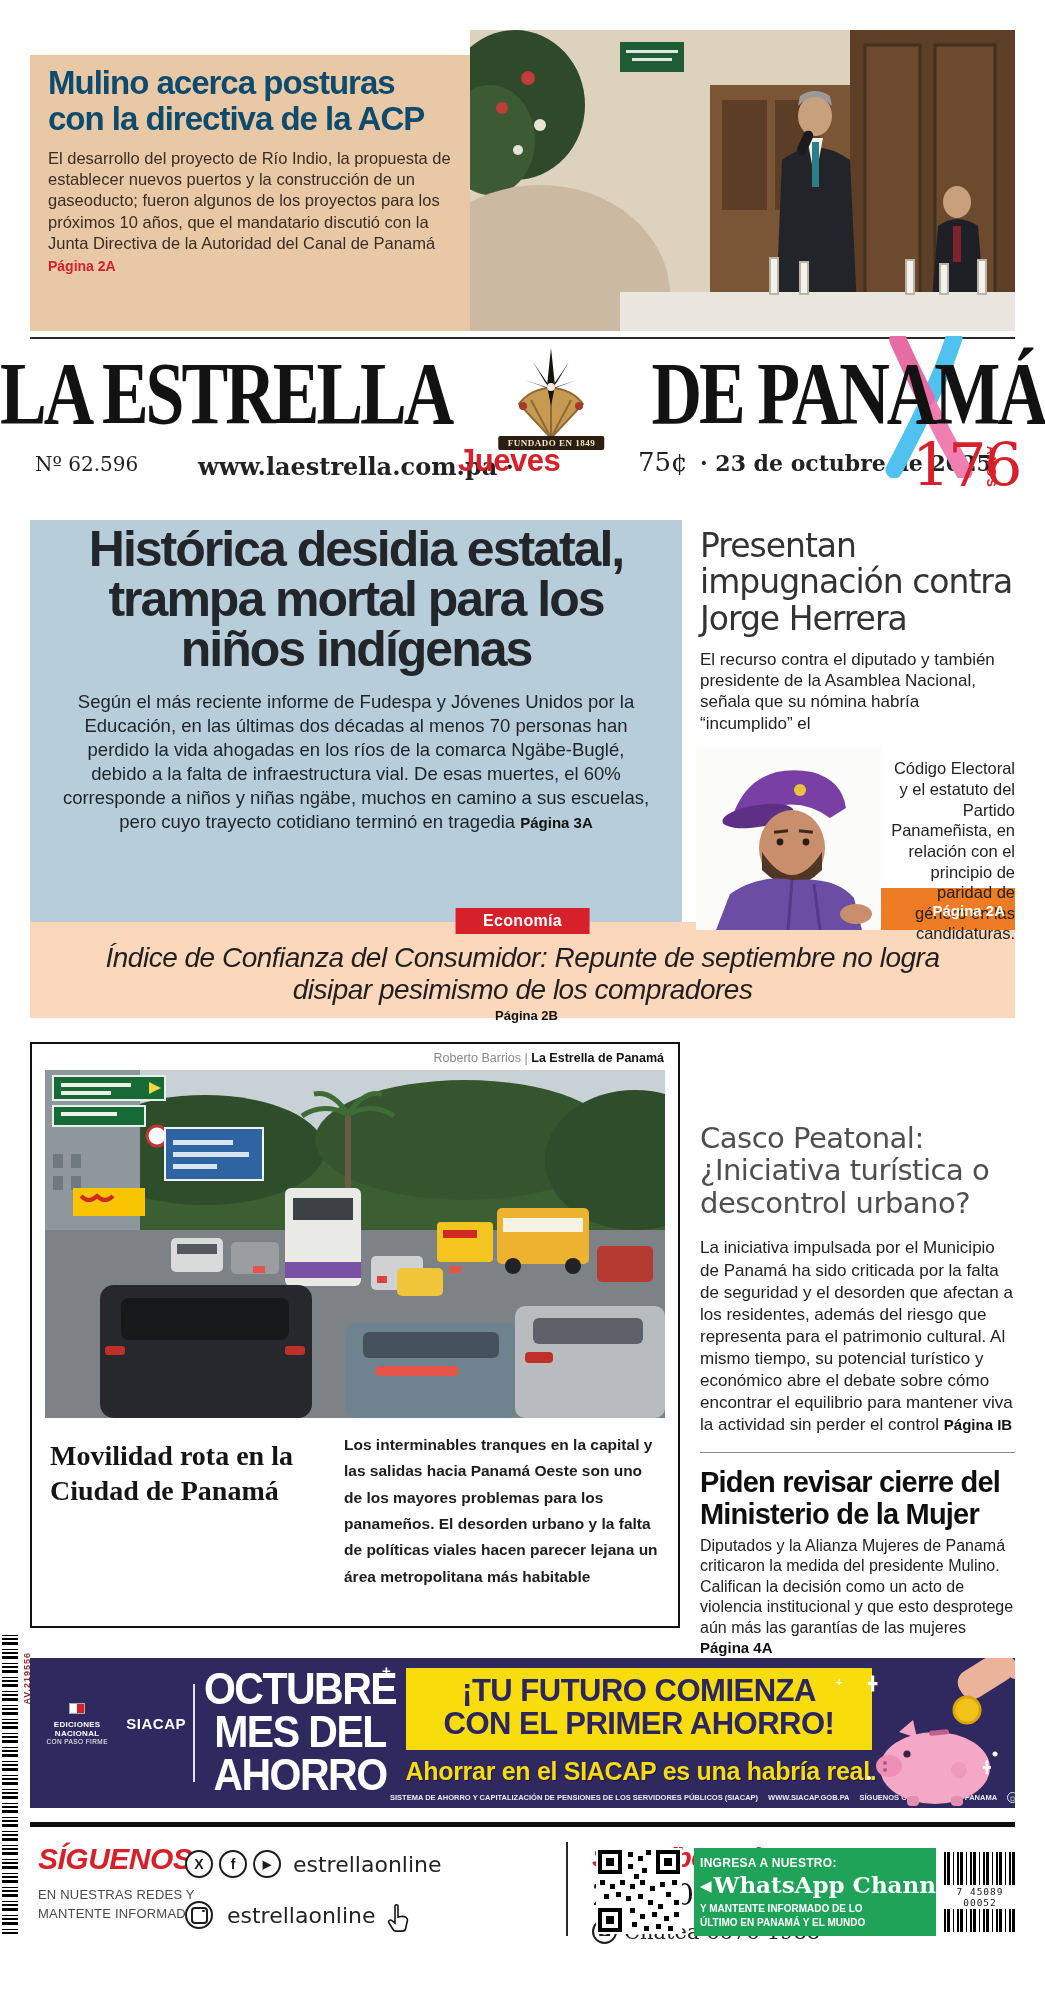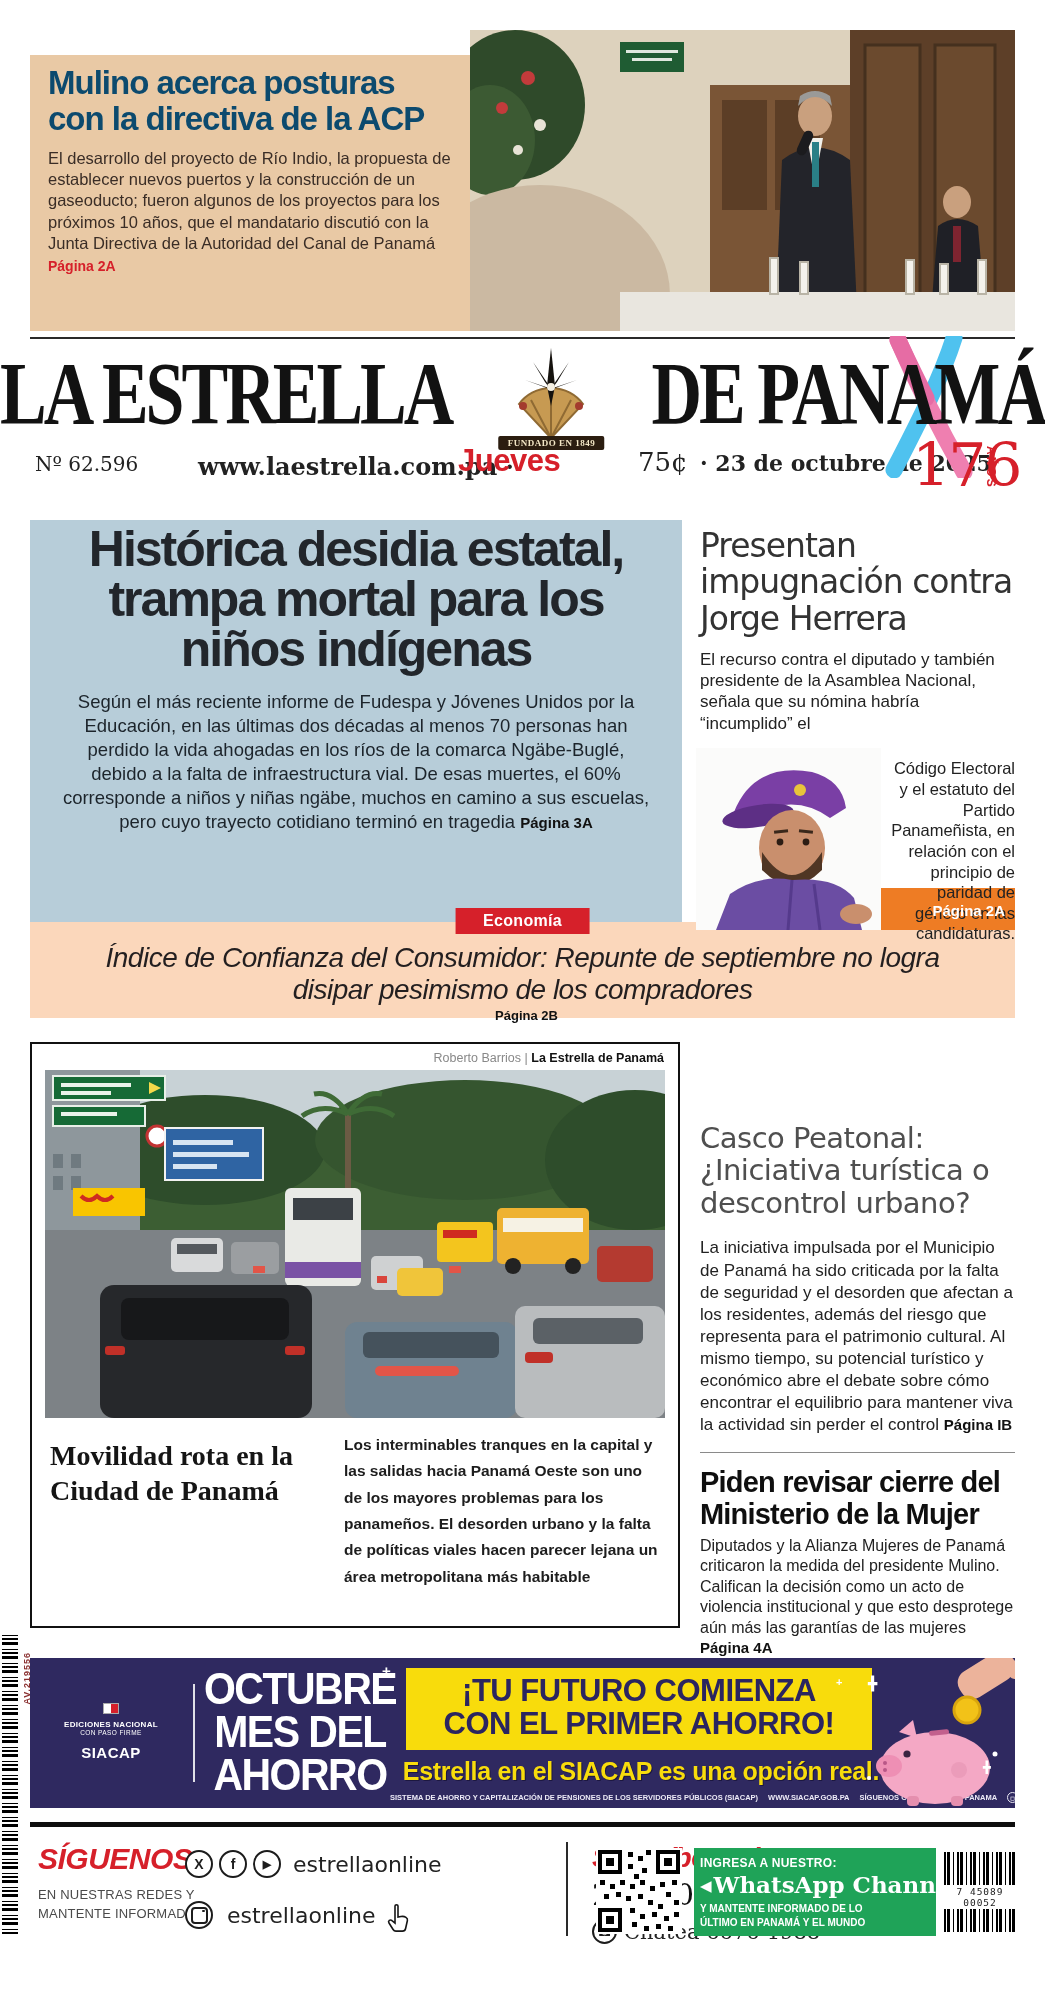--- a/index.html
+++ b/index.html
@@ -75,21 +75,21 @@
   #casco-col{left:700px;top:1122px;width:315px;}
   #casco-col h2{margin:0;font-family:"DejaVu Sans",sans-serif;font-weight:normal;font-size:29px;line-height:1.12;
       letter-spacing:-.5px;color:#4f4f4f;}
   #casco-col .body{margin:18px 0 0 0;font-size:17px;line-height:1.3;color:#222;}
   #casco-divider{border:none;border-top:1.5px solid #8a8a8a;margin:16px 0 14px 0;}
   #ministerio h2{margin:0;font-size:29px;font-weight:bold;line-height:1.08;letter-spacing:-.8px;color:#0f0f0f;font-family:"Liberation Sans",sans-serif;}
   #ministerio .body{margin:6px 0 0 0;font-size:16px;line-height:1.28;color:#222;}
 
   
   #ad{left:30px;top:1658px;width:985px;height:150px;background:#2f2960;overflow:hidden;}
-  #ad-logos{position:absolute;left:6px;top:44px;width:150px;display:flex;align-items:center;justify-content:center;gap:8px;color:#fff;flex-direction:column;}
+  #ad-logos{position:absolute;left:6px;top:44px;width:150px;display:flex;align-items:center;justify-content:center;gap:8px;color:#fff;}
   .pub-stack{text-align:center;}
   .pub-flag{display:inline-block;width:14px;height:9px;background:
       linear-gradient(90deg,#fff 0 50%,#d6202a 50% 100%);border:1px solid #aaa;position:relative;margin-bottom:2px;}
   .pub-l1{font-size:8px;font-weight:bold;letter-spacing:.3px;}
   .pub-l2{font-size:6.5px;letter-spacing:.4px;}
   #ad-brand{font-size:15px;font-weight:bold;letter-spacing:.5px;}
   #ad-vdivider{position:absolute;left:163px;top:26px;width:2px;height:98px;background:rgba(255,255,255,.85);}
   #ad-left{position:absolute;left:172px;top:10px;width:196px;text-align:center;color:#fff;font-weight:bold;
       font-size:41px;line-height:.95;letter-spacing:-1.5px;transform:scaleY(1.1);transform-origin:top center;}
   #ad-yellow{position:absolute;left:376px;top:10px;width:466px;height:82px;background:#f8dc0c;text-align:center;
@@ -400,21 +400,21 @@
       <span class="line">OCTUBRE</span>
       <span class="line">MES DEL</span>
       <span class="line">AHORRO</span>
     </div>
     <div id="ad-yellow">
       <div class="main">
         <span class="line">¡TU FUTURO COMIENZA</span>
         <span class="line">CON EL PRIMER AHORRO!</span>
       </div>
     </div>
-    <div id="ad-sub">Estrella en el SIACAP es una opción real.</div>
+    <div id="ad-sub">Ahorrar en el SIACAP es una habría real.</div>
     <div id="ad-footer">
       <span>SISTEMA DE AHORRO Y CAPITALIZACIÓN DE PENSIONES DE LOS SERVIDORES PÚBLICOS (SIACAP)</span>
       <span>WWW.SIACAP.GOB.PA</span>
       <span>SÍGUENOS COMO: @SIACAPPANAMA</span>
       <span class="ad-mini-icons">
         <i>◻</i>
 
       </span>
     </div>
     <span class="spark" style="left:352px;top:4px;">+</span>

